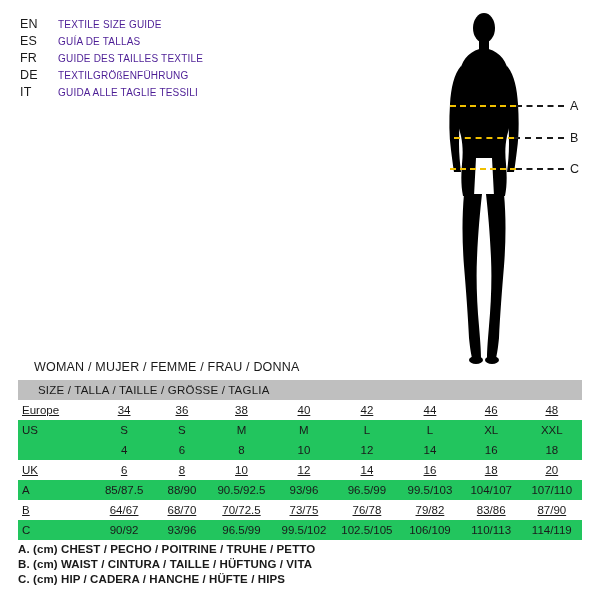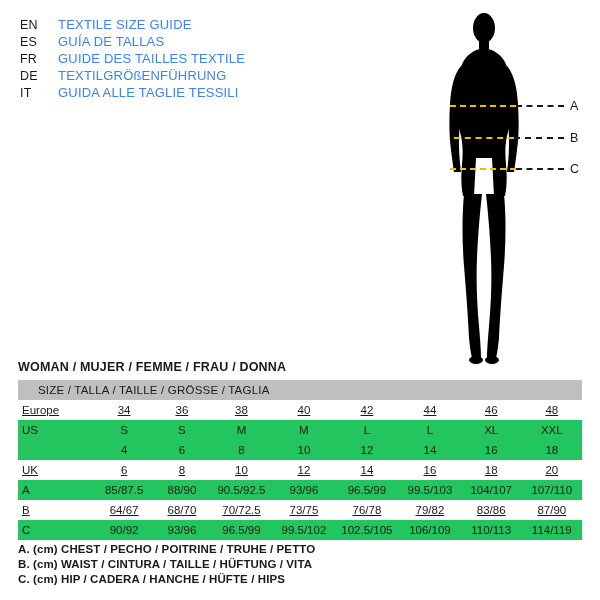--- a/index.html
+++ b/index.html
@@ -36,22 +36,22 @@
     font-size: 12.5px;
     letter-spacing: 0.2px;
   }
   .lang-code {
     width: 38px;
     flex: 0 0 38px;
     font-size: 12.5px;
     color: #1a1a1a;
   }
   .lang-text {
-    font-size: 13px;
-    color: #3b82f6;
+    font-size: 10px;
+    color: #4c1d95;
     white-space: nowrap;
   }
 
   
   .figure-wrap {
     position: absolute;
     left: 430px;
     top: 8px;
     width: 160px;
     height: 360px;
@@ -75,24 +75,24 @@
   .marker-label {
     font-size: 12.5px;
     color: #1a1a1a;
     margin-left: 6px;
     line-height: 12px;
   }
 
   
   .woman-caption {
     position: absolute;
-    left: 18px;
+    left: 34px;
     top: 360px;
     font-size: 12.5px;
-    font-weight: bold;
+    font-weight: normal;
     letter-spacing: 0.2px;
     color: #1a1a1a;
   }
 
   
   .table-wrap {
     position: absolute;
     left: 18px;
     top: 380px;
     width: 564px;

